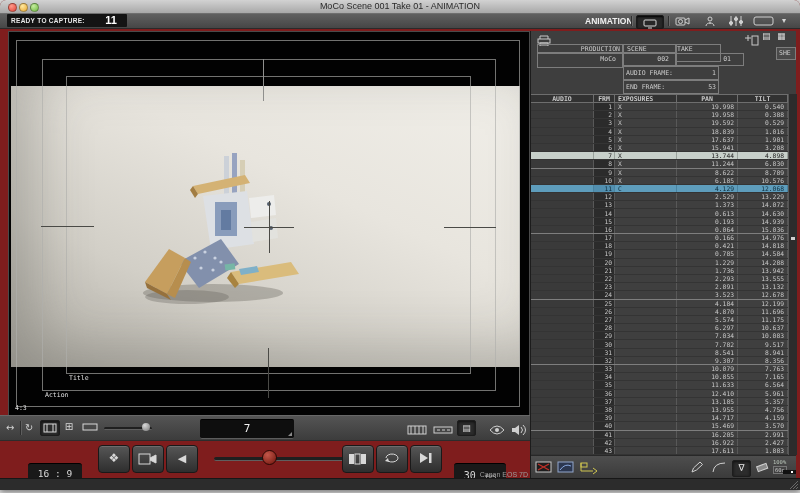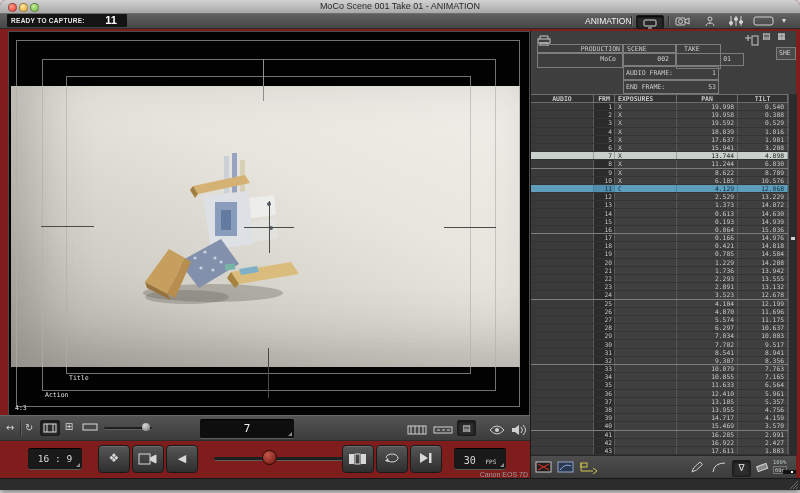--- a/index.html
+++ b/index.html
@@ -11,21 +11,21 @@
   #titlebar{left:0;top:0;width:800px;height:13px;
     background:linear-gradient(#d2d2d2,#a8a8a8);border-bottom:1px solid #6f6f6f;}
   .light{width:7px;height:7px;border-radius:50%;top:3px;border:.5px solid rgba(0,0,0,.35);}
   #titletext{left:0;top:0;width:800px;text-align:center;font-size:9px;color:#2a2a2a;line-height:13px;}
   
   #topbar{left:0;top:14px;width:800px;height:14px;background:linear-gradient(#606060,#464646);
     border-bottom:1px solid #2a2a2a;}
   #readybox{left:7px;top:0px;width:120px;height:13px;background:#141414;border-radius:1px;}
   #readylbl{left:4px;top:3px;font-size:6.5px;font-weight:bold;color:#e8e8e8;letter-spacing:.3px;}
   #readycount{right:10px;top:0px;font-size:11px;font-weight:bold;color:#fff;line-height:13px;}
-  #workspacelbl{left:585px;top:0;font-size:8.5px;font-weight:normal;color:#f0f0f0;line-height:14px;}
+  #workspacelbl{left:585px;top:0;font-size:8.5px;font-weight:bold;color:#f0f0f0;line-height:14px;}
   .tb-icon{top:1px;height:12px;line-height:12px;color:#d6d6d6;}
   .tb-divider{top:2px;width:1px;height:10px;background:#2e2e2e;border-right:1px solid #6a6a6a;}
   #monitorbtn{left:636px;top:1px;width:26px;height:12px;background:#272727;border:1px solid #1a1a1a;
     border-radius:2px;box-shadow:inset 0 1px 2px #000;}
   
   #viewport{left:8px;top:31px;width:520px;height:384px;background:#020202;border:1px solid #4a4a4a;border-width:1px 1px 0 1px;}
   #photo{left:2px;top:54px;width:509px;height:281px;
     background:linear-gradient(205deg,#f1efe9 0%,#e8e5de 38%,#d2cfc7 70%,#aeaba3 100%);
     box-shadow:inset 26px -18px 55px rgba(88,86,80,.32);}
   .guide{border:1px solid rgba(175,175,172,.65);}
@@ -58,21 +58,21 @@
   .togglebtn{top:4px;height:14px;border-radius:2px;text-align:center;line-height:14px;color:#d8d8d8;
     font-size:9px;font-family:"DejaVu Sans",sans-serif;}
   .pressed{background:#2c2c2c;border:1px solid #1d1d1d;box-shadow:inset 0 1px 3px rgba(0,0,0,.7);}
   #framebox{left:200px;top:3px;width:94px;height:18px;background:#0e0e0e;border-radius:2px;
     border-top:1px solid #000;border-bottom:1px solid #5c5c5c;}
   #framenum{width:94px;text-align:center;font-family:"DejaVu Sans Mono",monospace;font-size:11px;
     color:#f2f2f2;line-height:18px;}
   .cornertri{width:0;height:0;border-left:4px solid transparent;border-bottom:4px solid #8a8a8a;right:2px;bottom:2px;}
   #row2{left:0;top:440px;width:530px;height:40px;}
   .lcd{background:#191919;border-top:1px solid #000;border-bottom:1px solid #5a5a5a;border-radius:3px;
-    color:#d8d8d8;font-family:"DejaVu Sans Mono",monospace;text-align:center;}
+    color:#d8d8d8;font-family:"DejaVu Sans Mono",monospace;text-align:center;margin-top:15px;}
   .tbtn{top:5px;width:30px;height:26px;border-radius:4px;background:linear-gradient(#565656,#2e2e2e);
     border:1px solid #191919;box-shadow:inset 0 1px 0 rgba(255,255,255,.14);text-align:center;color:#d8d8d8;}
   .sl-track{background:#1f1f1f;border-bottom:1px solid #5f5f5f;border-radius:2px;}
   #knob1{width:8px;height:8px;border-radius:50%;background:radial-gradient(circle at 35% 30%,#d8d8d8,#777);}
   #knob2{width:13px;height:13px;border-radius:50%;background:radial-gradient(circle at 35% 30%,#c4574a,#6e130b);
     border:1px solid #2a0703;}
   #cameralabel{right:2px;top:31px;font-size:7px;color:#9c9c9c;}
   
   #ptools{left:0;top:424px;width:265px;height:23px;background:linear-gradient(#4e4e4e,#3a3a3a);
     border-top:1px solid #282828;}
@@ -219,21 +219,21 @@
             <path d="M2 3h6M5 0v6"></path>
             <rect x="9" y="1" width="6" height="9"></rect>
           </g>
         </svg>
     </div>
     <span class="abs glyph" style="left:231px;top:0px;font-size:9px;color:#d8d8d8;">▤</span>
     <span class="abs glyph" style="left:246px;top:0px;font-size:9px;color:#d8d8d8;">▦</span>
 
     <div class="cell" style="left:6px;top:13px;width:86px;height:9px;text-align:right;padding-right:2px;padding-left:20px;">PRODUCTION</div>
     <div class="cell" style="left:92px;top:13px;width:53px;height:9px;padding-left:3px;">SCENE</div>
-    <div class="cell" style="left:145px;top:13px;width:45px;height:25px;padding-left:7px;">TAKE</div>
+    <div class="cell" style="left:145px;top:13px;width:45px;height:18px;">TAKE</div>
     <div class="cell" style="left:6px;top:22px;width:86px;height:15px;text-align:right;padding-right:6px;line-height:11px;">MoCo</div>
     <div class="cell" style="left:92px;top:22px;width:53px;height:13px;text-align:right;padding-right:6px;line-height:11px;">002</div>
     <div class="cell" style="left:145px;top:22px;width:68px;height:13px;text-align:right;padding-right:12px;line-height:11px;">01</div>
     <div class="cell" style="left:92px;top:35px;width:96px;height:14px;line-height:12px;padding-left:2px;">
       <span>AUDIO FRAME:</span>
       <span class="abs" style="right:2px;top:0;">1</span>
     </div>
     <div class="cell" style="left:92px;top:49px;width:96px;height:14px;line-height:12px;padding-left:2px;">
       <span>END FRAME:</span>
       <span class="abs" style="right:2px;top:0;">53</span>

